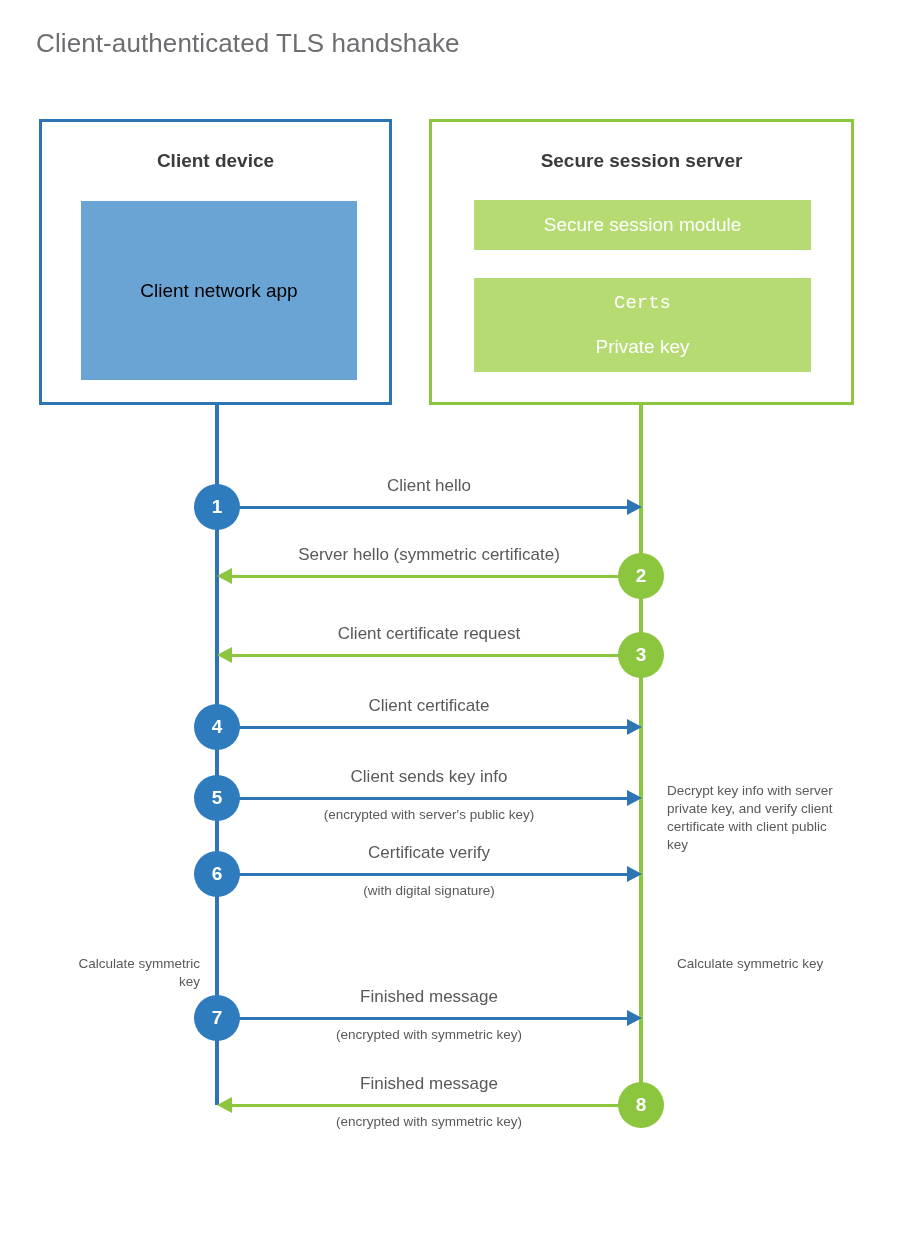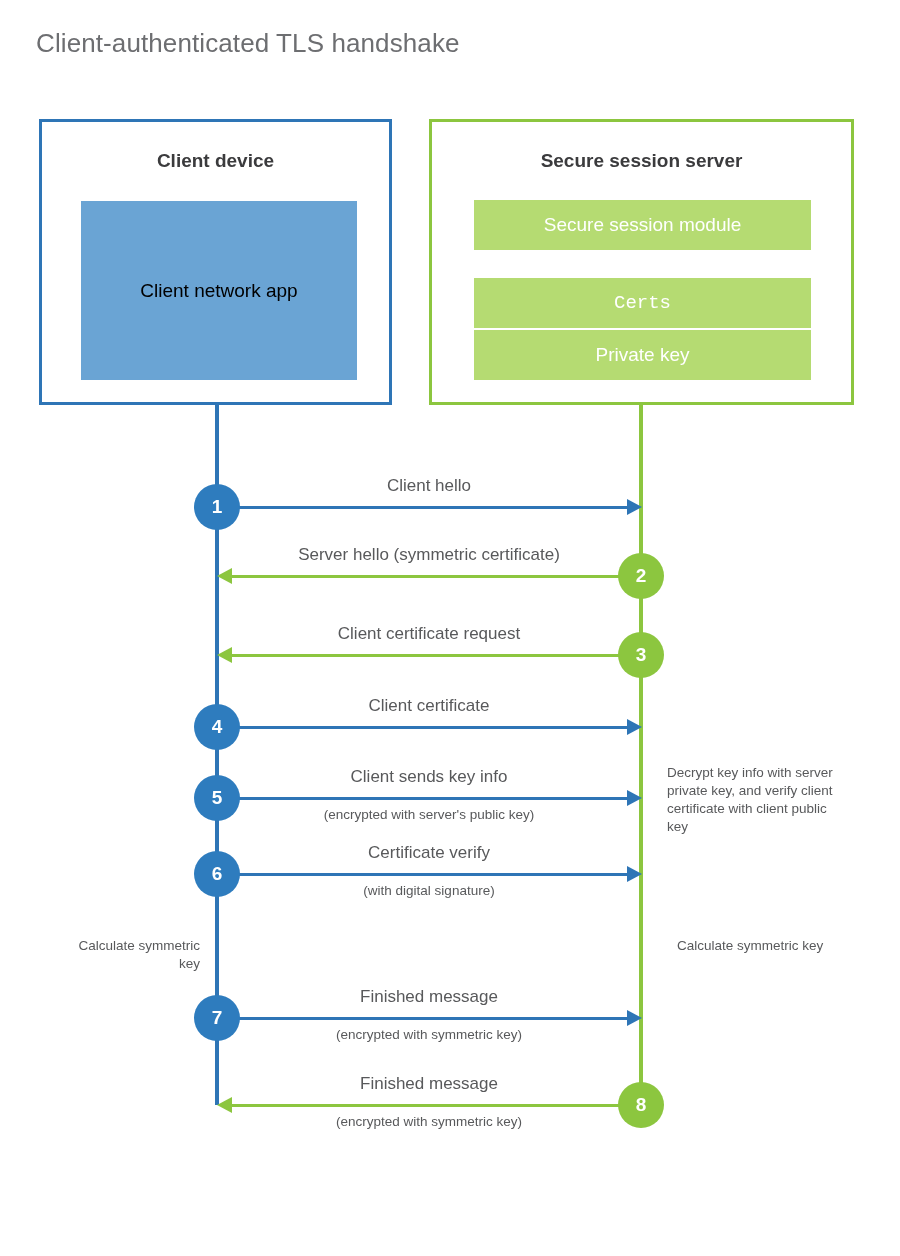--- a/index.html
+++ b/index.html
@@ -85,21 +85,21 @@
     background: #b5db72;
     color: #ffffff;
     display: flex;
     align-items: center;
     justify-content: center;
     font-size: 19px;
     box-sizing: border-box;
   }
   #server-bar-0 { top: 78px; }
   #server-bar-1 { top: 156px; font-family: Liberation Mono, monospace; }
-  #server-bar-2 { top: 208px; }
+  #server-bar-2 { top: 200px; }
 
   
   .lifeline {
     position: absolute;
     width: 4px;
   }
   #client-lifeline {
     left: 215px;
     top: 405px;
     height: 700px;
@@ -181,20 +181,21 @@
   }
   .step-circle.client-side { left: 194px; background: #2e7cbe; }
   .step-circle.server-side { left: 618px; background: #8cc63f; }
 
   
   .side-note {
     position: absolute;
     font-size: 13.5px;
     line-height: 18px;
     color: #58595b;
+    margin-top: 18px;
   }
   #note-decrypt {
     left: 667px;
     top: 764px;
     width: 180px;
     text-align: left;
   }
   #note-calc-client {
     left: 60px;
     top: 937px;

